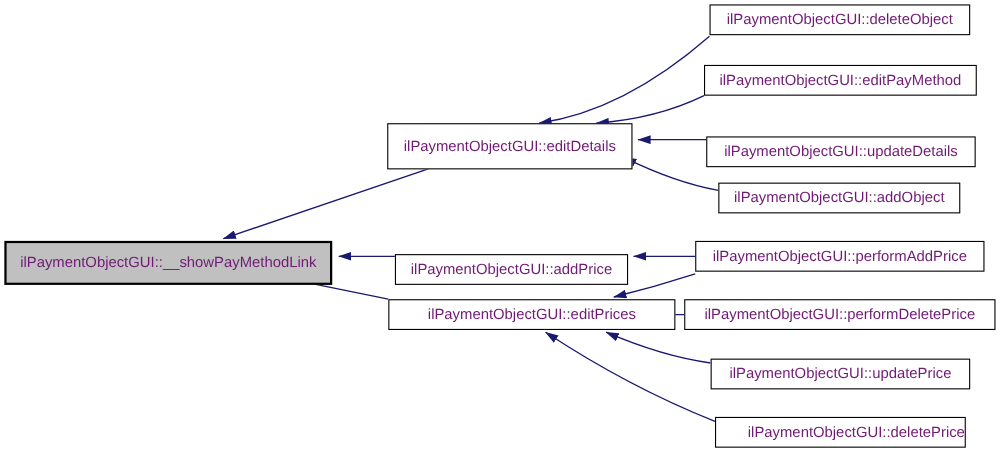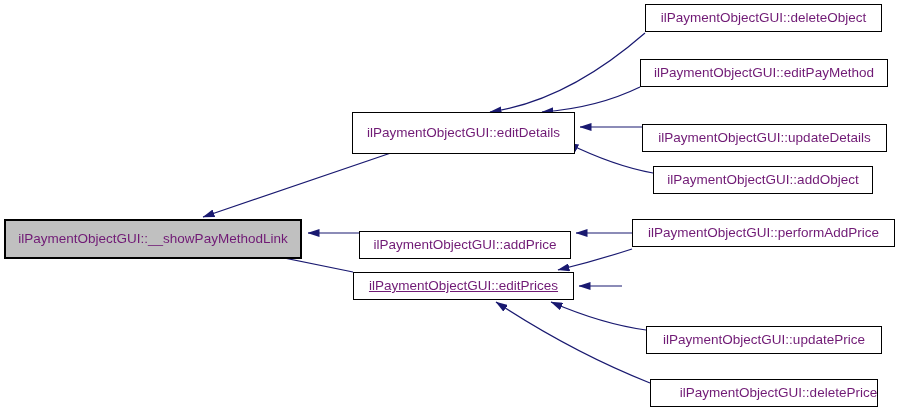--- a/index.html
+++ b/index.html
@@ -74,30 +74,31 @@
     <path class="edge-path" d="M646,330 Q602,324 551,302" marker-end="url(#arrow)"></path>
     <path class="edge-path" d="M650,383 Q572,352 496,302" marker-end="url(#arrow)"></path>
   </svg>
 
   <div class="node current" style="left:4px;   top:219px; width:298px; height:40px;">ilPaymentObjectGUI::__showPayMethodLink</div>
 
   <div class="node" style="left:352px; top:112px; width:223px; height:42px;">ilPaymentObjectGUI::editDetails</div>
 
   <div class="node" style="left:359px; top:219px; width:212px; height:28px;margin-top:12px;">ilPaymentObjectGUI::addPrice</div>
 
-  <div class="node" style="left:353px; top:272px; width:221px; height:28px;text-decoration:underline;">ilPaymentObjectGUI::editPrices</div>
+  <div class="node" style="left:353px; top:272px; width:261px; height:28px;">ilPaymentObjectGUI::editPrices</div>
 
   <div class="node" style="left:645px; top:4px;   width:237px; height:28px;">ilPaymentObjectGUI::deleteObject</div>
 
   <div class="node" style="left:640px; top:59px;  width:248px; height:28px;">ilPaymentObjectGUI::editPayMethod</div>
 
   <div class="node" style="left:642px; top:124px; width:245px; height:28px;">ilPaymentObjectGUI::updateDetails</div>
 
   <div class="node" style="left:653px; top:166px; width:220px; height:28px;">ilPaymentObjectGUI::addObject</div>
 
   <div class="node" style="left:632px; top:219px; width:263px; height:28px;text-align:right;">ilPaymentObjectGUI::performAddPrice</div>
 
+  <div class="node" style="left:622px; top:272px; width:283px; height:28px;">ilPaymentObjectGUI::performDeletePrice</div>
 
   <div class="node" style="left:646px; top:326px; width:236px; height:28px;">ilPaymentObjectGUI::updatePrice</div>
 
   <div class="node" style="left:650px; top:379px; width:228px; height:28px;padding-left:29px;">ilPaymentObjectGUI::deletePrice</div>
 
 </div>
 
 </body></html>

